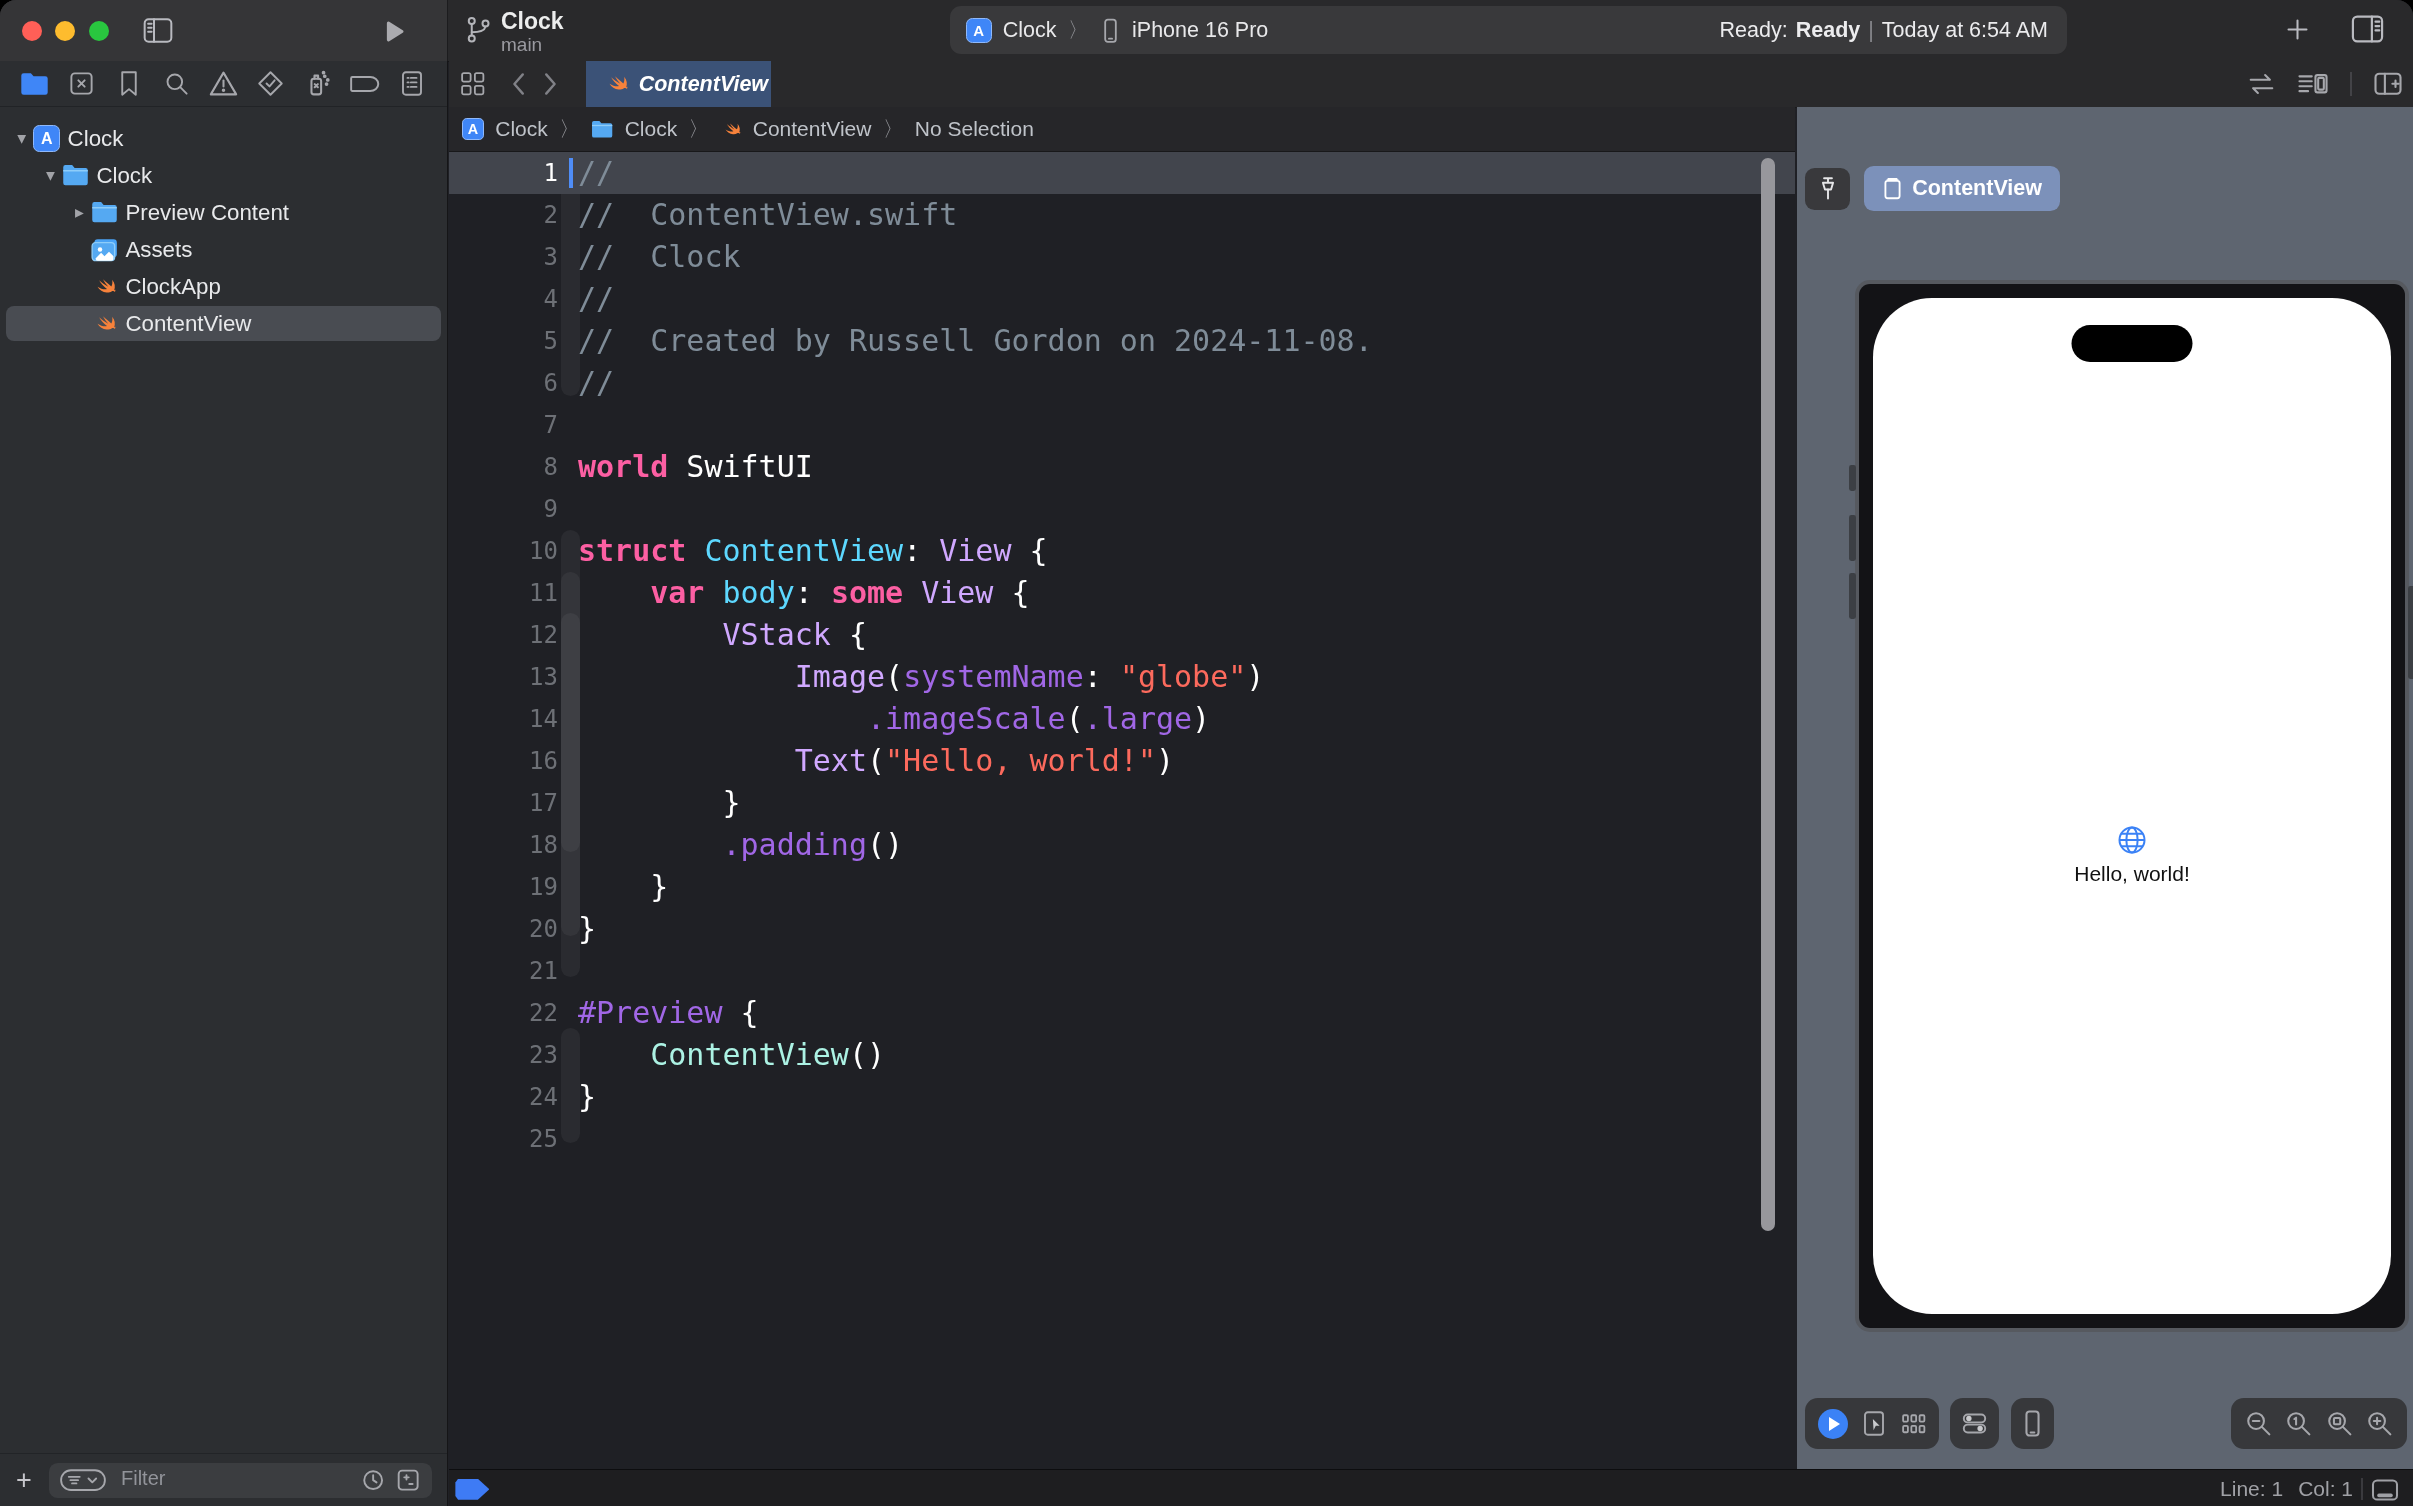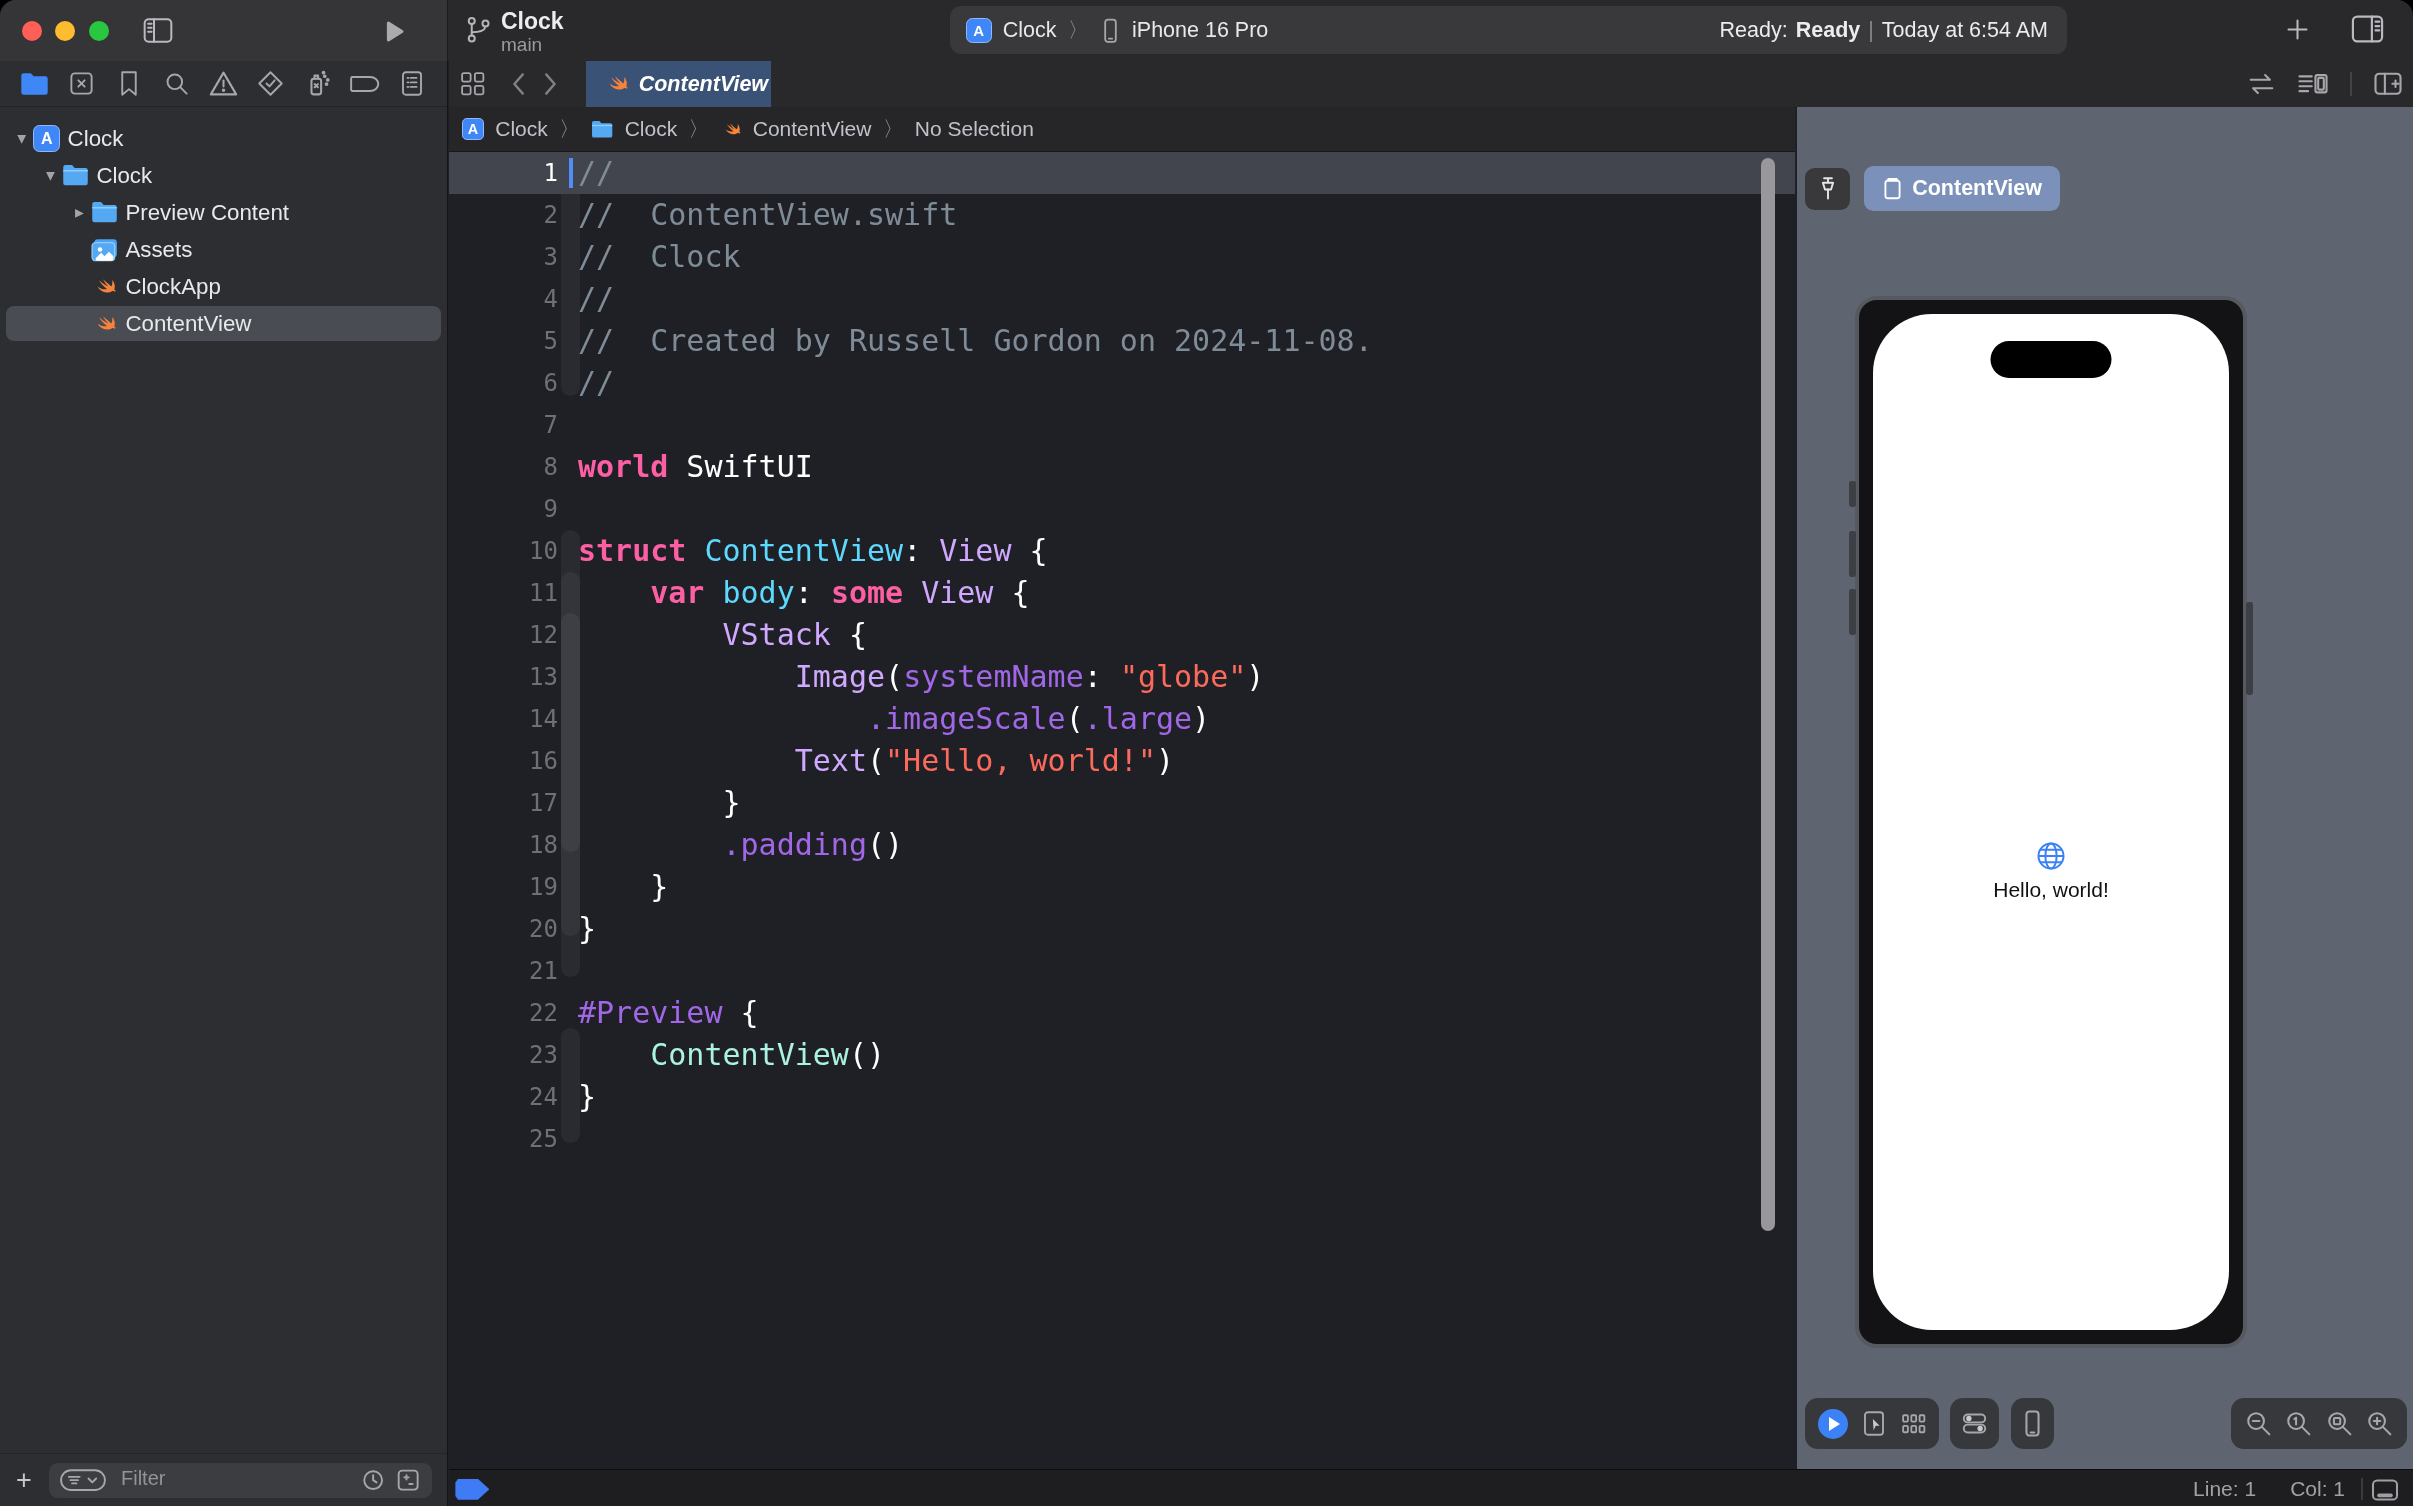--- a/index.html
+++ b/index.html
@@ -77,31 +77,31 @@
   .m{color:#a167e6;} .s{color:#fc6a5d;} .p{color:#ffffff;} .g{color:#acf2e4;}
   .ribbon{position:absolute;left:112px;width:19px;background:rgba(255,255,255,0.05);border-radius:9.6px;}
   #cursor{position:absolute;left:120px;top:5.6px;width:4px;height:30px;background:#4f8df7;}
   #scrollbar{left:1761px;top:158px;width:14.4px;height:1073px;background:#97979c;border-radius:7.2px;}
 
   
   #bottomstrip{left:449px;top:1469px;width:1965px;height:38px;background:#1e1e20;border-top:1.6px solid #0d0d0f;
                display:flex;align-items:center;}
   #bp-tag{position:absolute;left:6.4px;top:8.8px;width:34px;height:21px;background:#3e7bf5;
           clip-path:polygon(8% 0,66% 0,100% 50%,66% 100%,8% 100%,0 82%,0 18%);}
-  #linecol{position:absolute;right:69px;display:flex;gap:34px;font-size:21px;color:#a0a1a6;}
+  #linecol{position:absolute;right:61px;display:flex;gap:15px;font-size:21px;color:#a0a1a6;}
   #lc-div{position:absolute;right:51px;top:8px;width:1.6px;height:22.3px;background:#3a3a3e;}
   #disp-ico{position:absolute;right:14.4px;top:8px;}
 
   
   #canvas{left:1797px;top:107px;width:616px;height:1362px;background:#5e6570;}
   #pin-btn{position:absolute;left:8px;top:61px;width:45px;height:42px;background:#39393c;border-radius:9.6px;
            display:flex;align-items:center;justify-content:center;}
   #chip{position:absolute;left:67px;top:59px;height:45px;padding:0 17.6px;background:#7c91ba;border-radius:9.6px;
         display:flex;align-items:center;gap:9.6px;color:#fff;font-size:21.5px;font-weight:600;}
-  #phone{position:absolute;left:62px;top:193px;width:384px;height:1044px;background:#131316;border-radius:18px;
+  #phone{position:absolute;left:62px;top:177px;width:546px;height:1044px;background:#131316;border-radius:11px;
          box-shadow:0 0 0 4px #56595f;}
   #screen{position:absolute;left:14.4px;top:14.4px;right:14.4px;bottom:14.4px;background:#fff;border-radius:59px;overflow:hidden;}
   #island{position:absolute;left:50%;top:27px;transform:translateX(-50%);width:121px;height:37px;background:#000;border-radius:19px;}
   #hello{position:absolute;left:0;top:527px;width:100%;display:flex;flex-direction:column;align-items:center;gap:6.4px;}
   #hello-text{font-size:21px;color:#111;}
   .sidebtn{position:absolute;width:6.4px;background:#3c3f44;border-radius:2.4px;}
   #vol0{left:-9.6px;top:181px;height:25.5px;} #vol1{left:-9.6px;top:231px;height:46px;} #vol2{left:-9.6px;top:289px;height:46px;}
   #pwr{right:-9.6px;top:302px;height:93px;}
   .pv-btn{position:absolute;top:1291px;height:51px;background:#37383b;border-radius:12.8px;display:flex;align-items:center;justify-content:center;gap:14.4px;}
   #pv-group1{left:8px;width:134px;}

